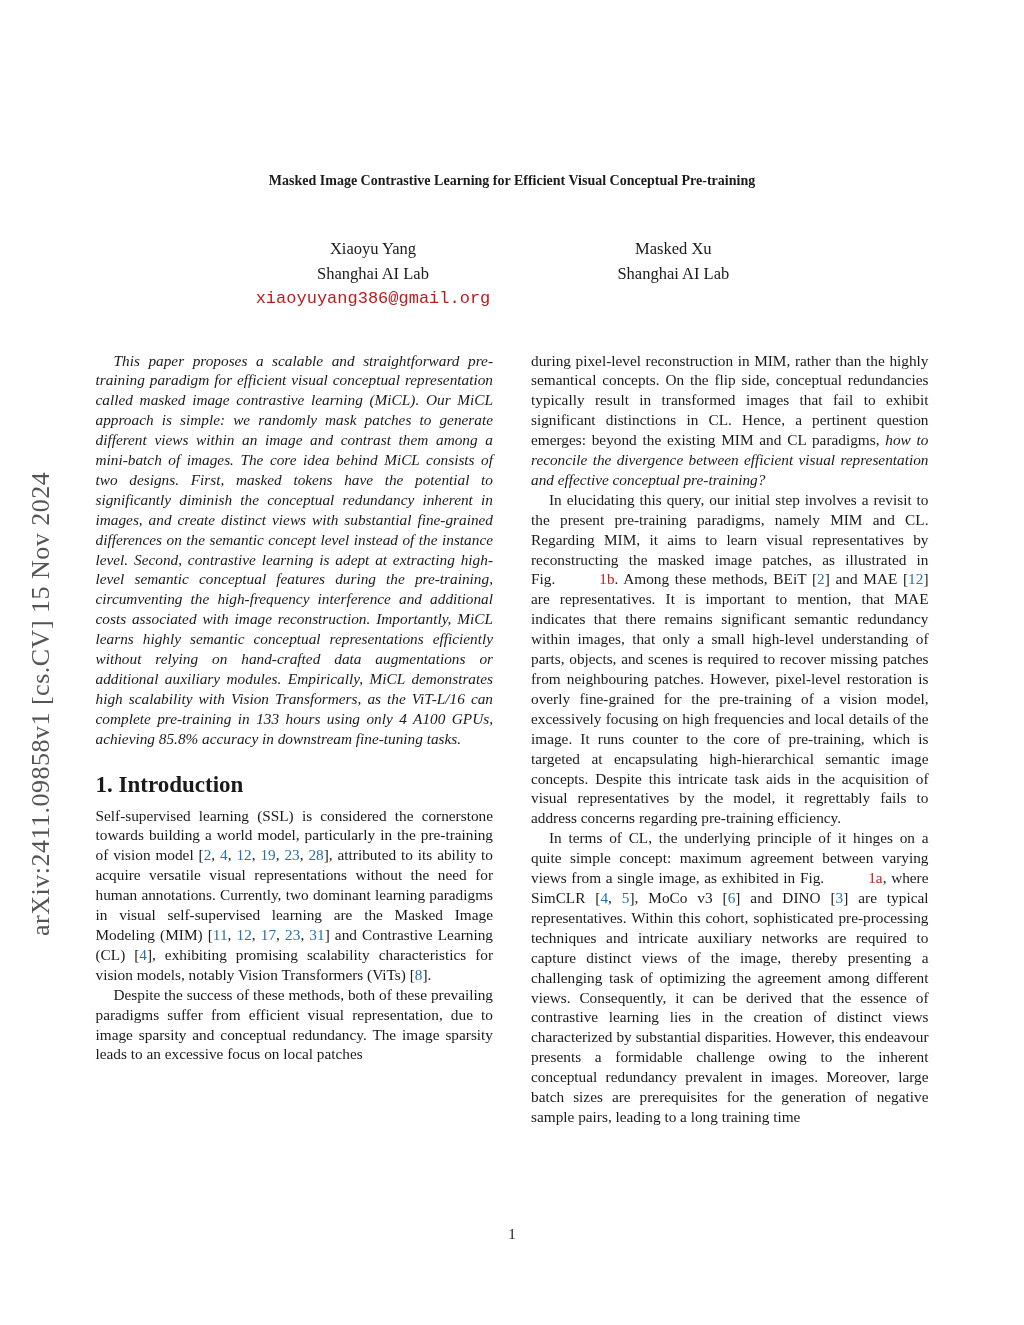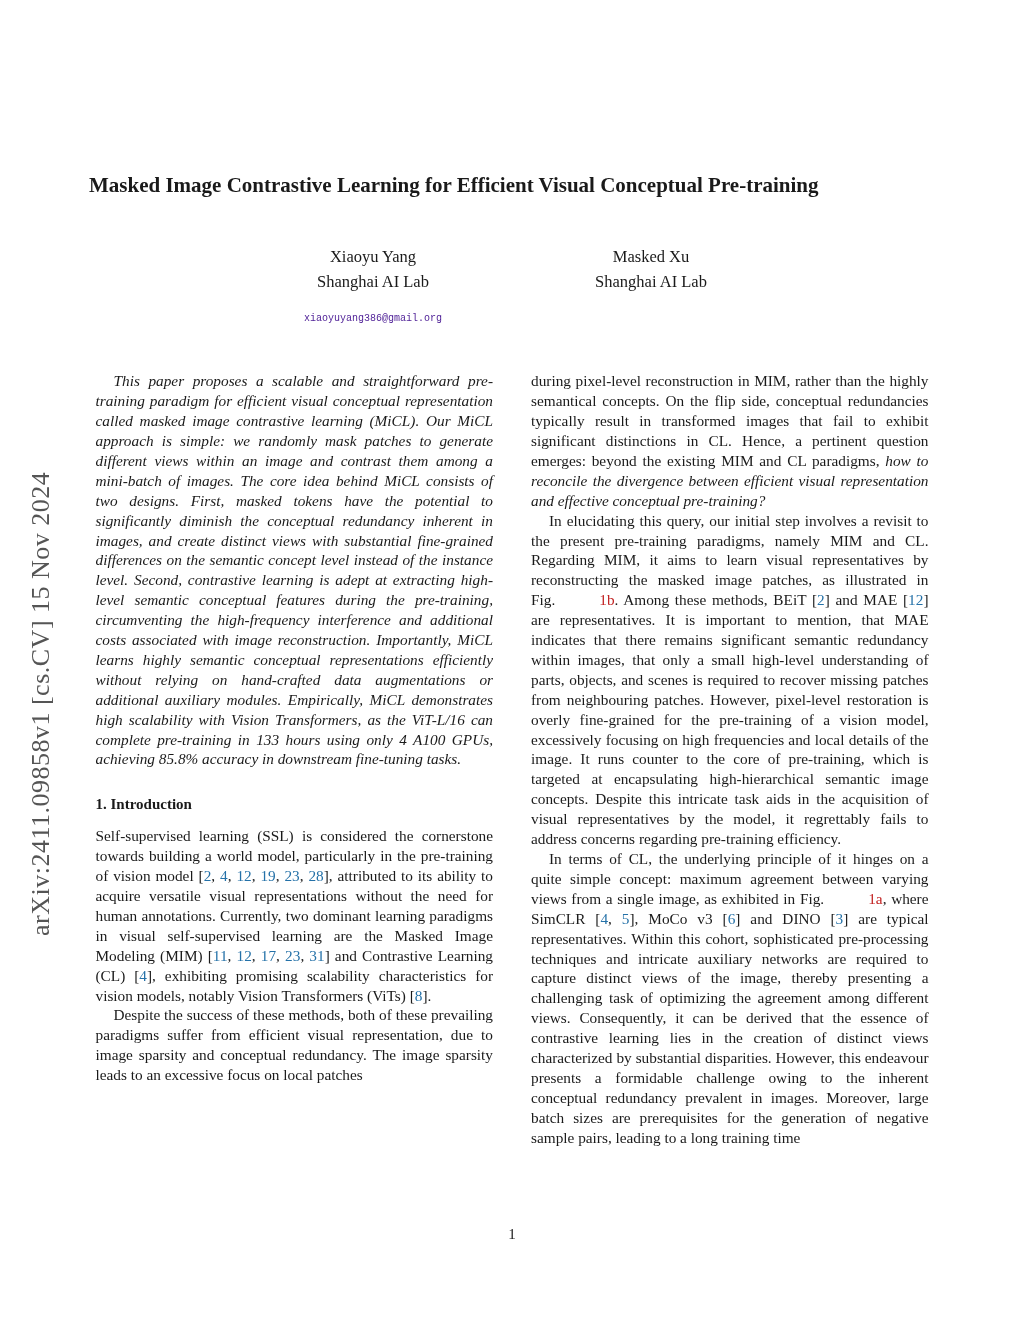--- a/index.html
+++ b/index.html
@@ -23,42 +23,42 @@
     color: #555555;
     letter-spacing: 0.5px;
     white-space: nowrap;
     font-family: "Liberation Serif", serif;
   }
 
   .title {
     padding-top: 172px;
     width: 846px;
     margin: 0 auto;
-    text-align: left;
-    font-size: 21px;
+    text-align: center;
+    font-size: 14px;
     font-weight: bold;
     line-height: 1.25;
   }
 
   .authors {
     margin-top: 46px;
     display: flex;
     justify-content: center;
     gap: 88px;
     text-align: center;
     font-size: 16.5px;
     line-height: 25px;
   }
   .author { min-width: 190px; }
   .author .email {
     font-family: "Liberation Mono", monospace;
-    font-size: 10px;
-    margin-top: 12px;
+    font-size: 17px;
+    margin-top: 0;
     letter-spacing: 0px;
-    color: #4c1d95;
+    color: #b91c1c;
   }
 
   .columns {
     width: 833px;
     margin: 40px auto 0;
     display: flex;
     gap: 38px;
   }
   .col {
     width: 398px;
@@ -68,21 +68,21 @@
     hyphens: auto;
   }
   .abstract-head {
     text-align: center;
     font-size: 17.5px;
     font-weight: bold;
     margin: 2px 0 14px 0;
   }
   .abstract { font-style: italic; }
   .section-head {
-    font-size: 15px;
+    font-size: 23px;
     font-weight: bold;
     margin: 26px 0 11px 0;
     text-align: left;
   }
   p { text-indent: 18px; }
   p.noindent { text-indent: 0; }
   p + p { margin-top: 0; }
 
   
   .cite   { color: #2471a8; }

